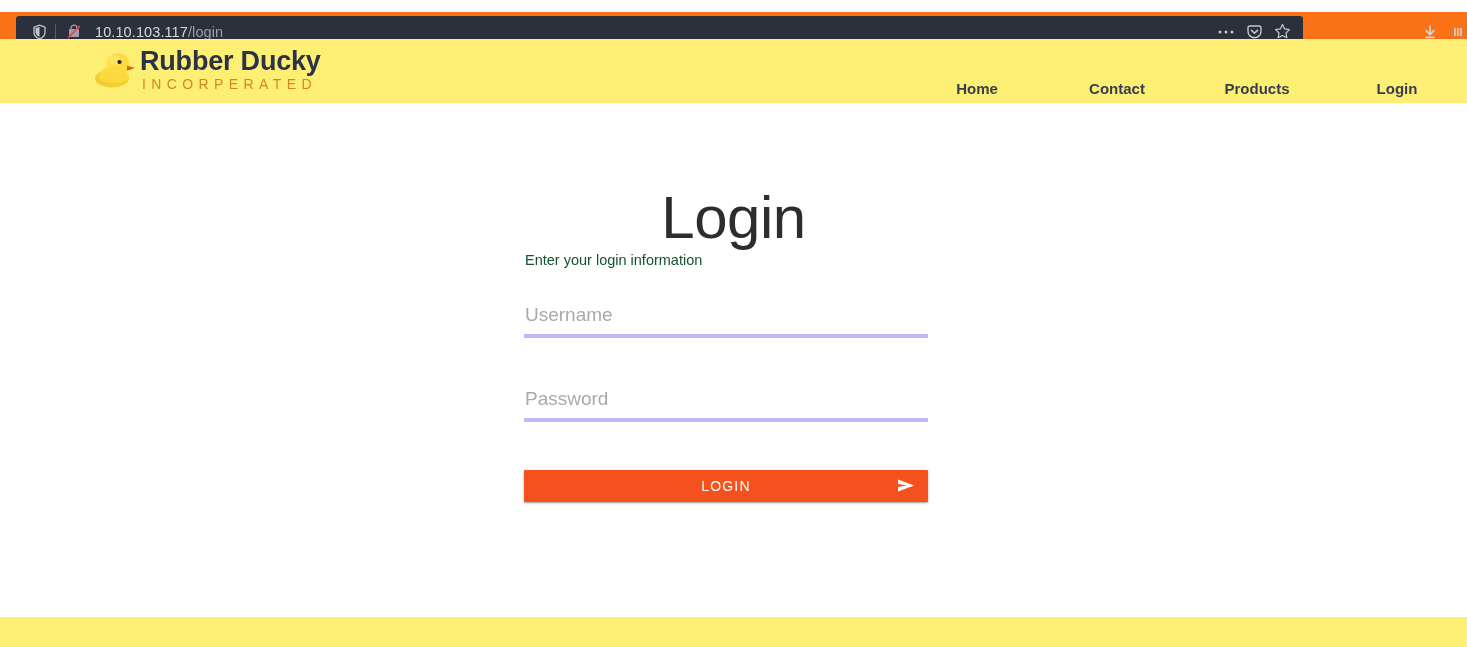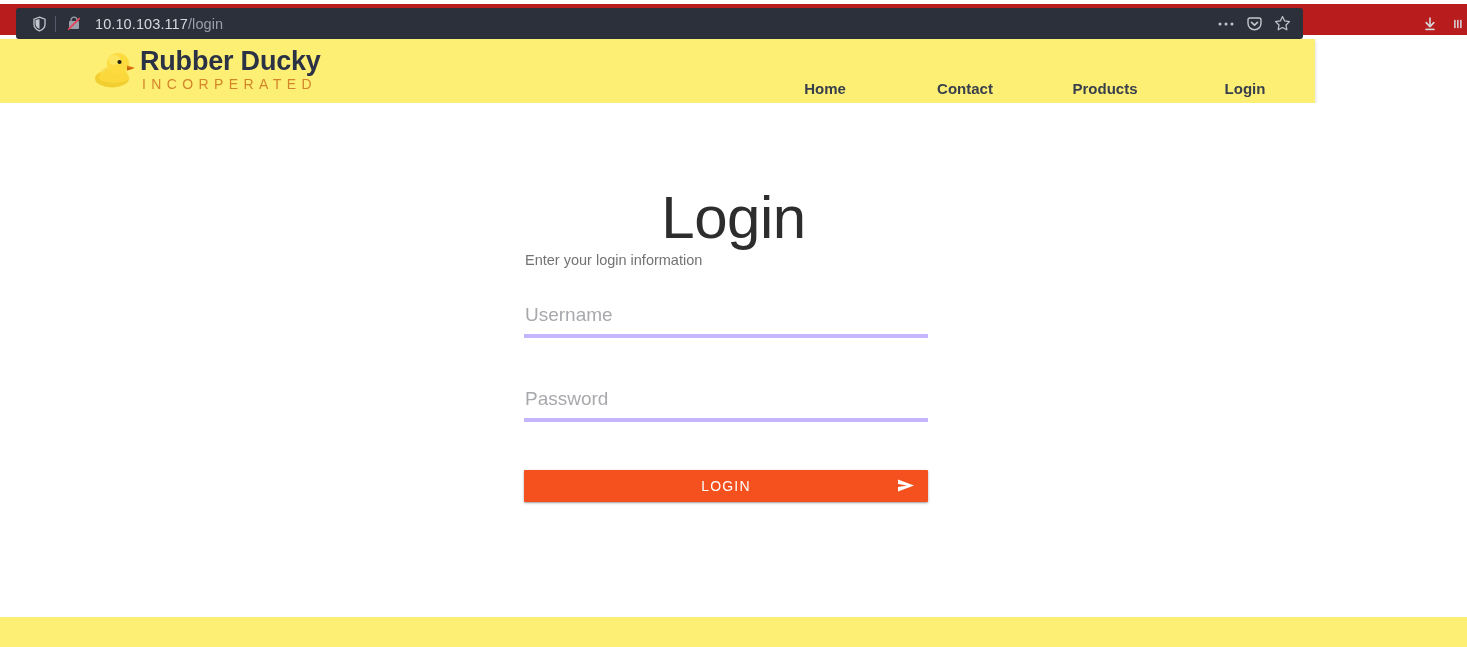--- a/index.html
+++ b/index.html
@@ -11,24 +11,24 @@
     height: 647px;
     overflow: hidden;
     background: #ffffff;
     font-family: "Liberation Sans", sans-serif;
     -webkit-font-smoothing: antialiased;
   }
 
   
   .browser-chrome {
     position: absolute;
-    top: 4px; left: 0;
+    top: 12px; left: 0;
     width: 1467px;
     height: 31px;
-    background: #b91c1c;
+    background: #f97316;
     box-sizing: border-box;
   }
   .urlbar {
     position: absolute;
     top: 4px;
     left: 16px;
     width: 1287px;
     height: 31px;
     background: #2b303b;
     border-radius: 3px;
@@ -82,21 +82,21 @@
     align-items: center;
     gap: 10px;
     padding-right: 2px;
   }
 
   
   .site-header {
     position: absolute;
     top: 39px;
     left: 0;
-    width: 1315px;
+    width: 1467px;
     height: 64px;
     background: #fdee74;
     box-shadow: 0 2px 4px rgba(0,0,0,0.18);
     display: flex;
     align-items: center;
     box-sizing: border-box;
   }
   .brand {
     position: absolute;
     left: 92px;
@@ -178,21 +178,21 @@
     letter-spacing: -0.5px;
   }
   .login-form {
     position: absolute;
     top: 148px;
     left: 524px;
     width: 404px;
   }
   .form-hint {
     font-size: 14.5px;
-    color: #737373;
+    color: #14532d;
     margin: 0 0 32px 1px;
     line-height: 1.3;
   }
   .field {
     position: relative;
     height: 64px;
     margin-bottom: 20px;
   }
   .field input {
     width: 100%;

